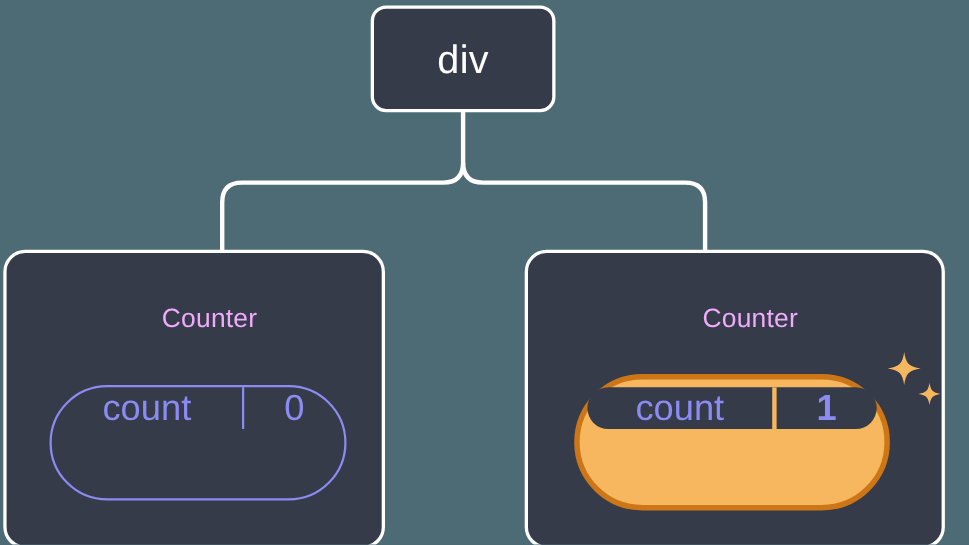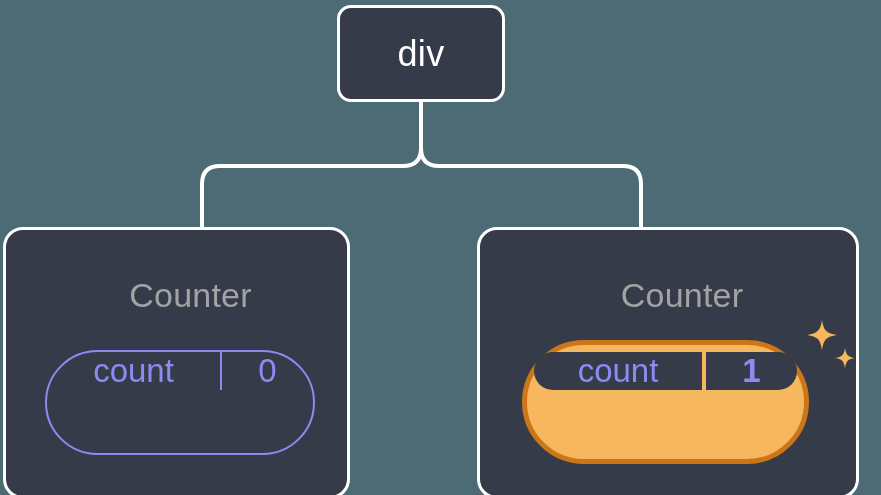--- a/index.html
+++ b/index.html
@@ -67,22 +67,22 @@
     width: 382px;
     height: 272px;
     border-radius: 20px;
   }
   .counter-title {
     position: absolute;
     left: 0;
     right: 0;
     top: 48px;
     text-align: center;
-    color: #a3a3a3;
-    font-size: 34px;
+    color: #f0abfc;
+    font-size: 24px;
     line-height: 1;
     letter-spacing: 0.2px;
     margin-left: 28px;
   }
   
   .pill {
     position: absolute;
     box-sizing: border-box;
     display: flex;
     align-items: flex-start;

